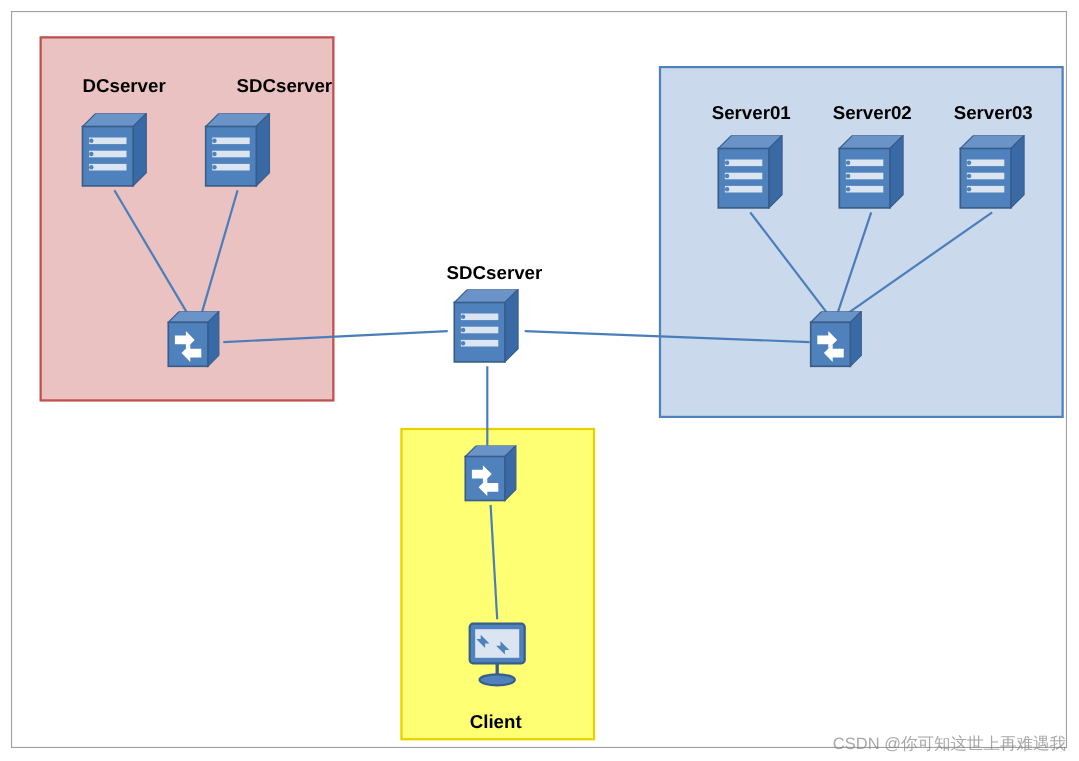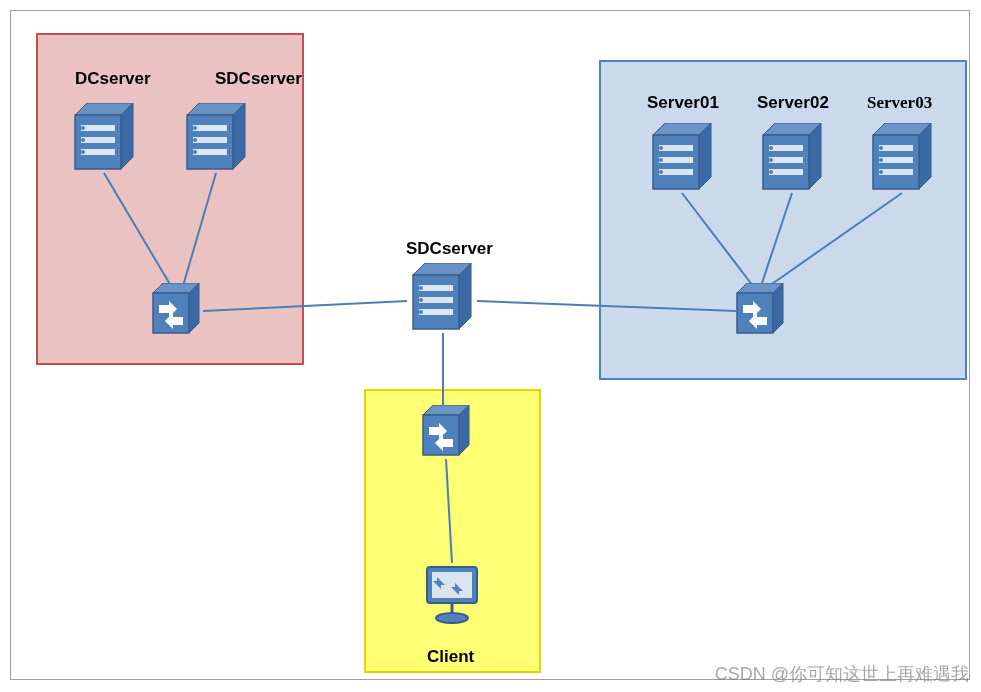--- a/index.html
+++ b/index.html
@@ -55,21 +55,21 @@
     position: absolute;
     top: 0; left: 0;
     width: 981px;
     height: 692px;
     pointer-events: none;
   }
   .watermark {
     position: absolute;
     right: 12px;
     bottom: 6px;
-    font-size: 18px;
+    font-size: 15px;
     color: rgba(120,120,120,0.65);
   }
 </style>
 </head>
 <body>
 
 <div class="canvas">
 
   <div class="zone zone-red" style="left:25px; top:22px; width:268px; height:332px;"></div>
   <div class="zone zone-blue" style="left:588px; top:49px; width:368px; height:320px;"></div>
@@ -210,18 +210,18 @@
       <polygon points="20,18 28,26 24,26 24,30 16,22 20,22" fill="#4f81bd"></polygon>
       <polygon points="38,24 46,32 42,32 42,36 34,28 38,28" fill="#4f81bd"></polygon>
     </svg>
   </div>
 
   <div class="label" style="left:64px;  top:58px;">DCserver</div>
   <div class="label" style="left:160px; top:58px;margin-left:44px;">SDCserver</div>
   <div class="label" style="left:395px; top:228px;">SDCserver</div>
   <div class="label" style="left:636px; top:82px;">Server01</div>
   <div class="label" style="left:746px; top:82px;">Server02</div>
-  <div class="label" style="left:856px; top:82px;font-family:Liberation Serif, serif;">Server03</div>
+  <div class="label" style="left:856px; top:82px;">Server03</div>
   <div class="label" style="left:416px; top:636px;text-align:center;">Client</div>
 
 </div>
 
 <div class="watermark">CSDN @你可知这世上再难遇我</div>
 
 </body></html>

